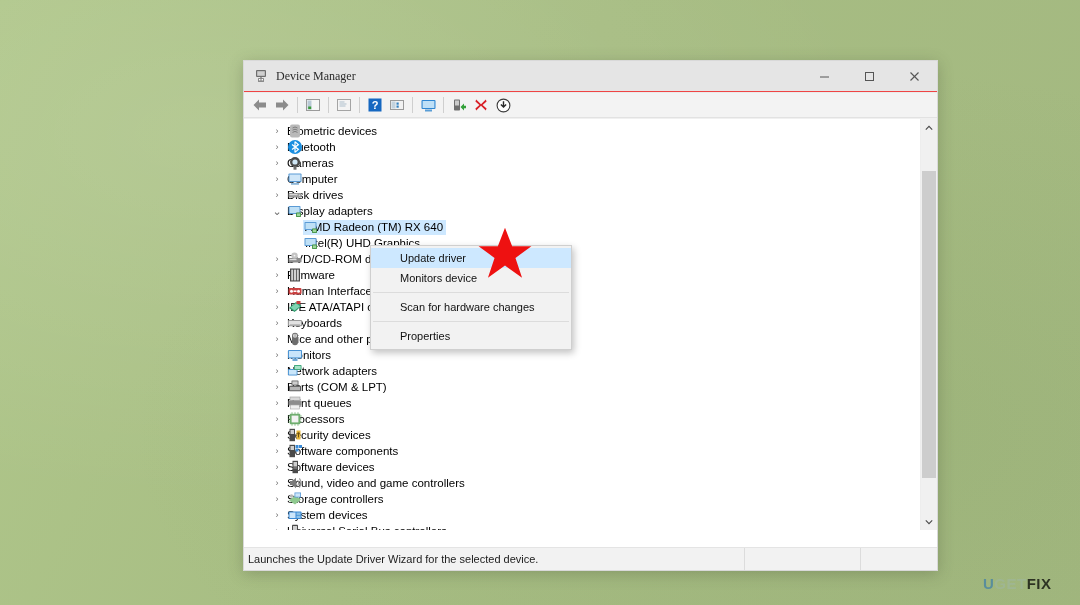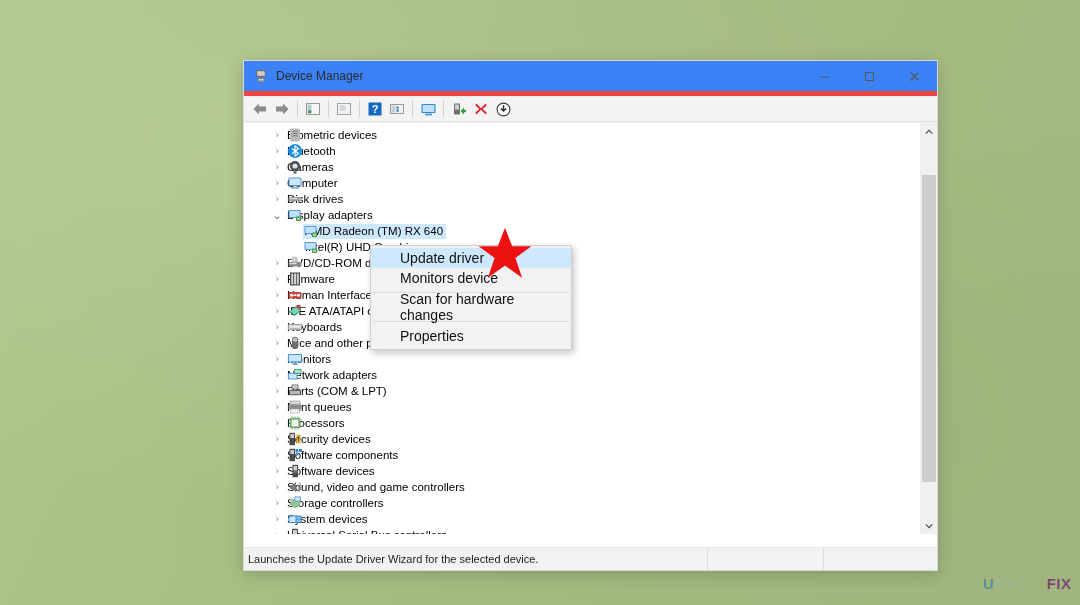--- a/index.html
+++ b/index.html
@@ -26,41 +26,42 @@
     left: 983px;
     top: 575px;
     font-size: 15px;
     font-weight: bold;
     letter-spacing: 0.5px;
     opacity: 0.72;
     user-select: none;
   }
   #watermark .wm-u { color: #3f7fa8; }
   #watermark .wm-get { color: #9fb79a; }
-  #watermark .wm-fix { color: #701a75; margin-left: 20px; }
+  #watermark .wm-fix { color: #000000; }
 
   
   #window {
     position: absolute;
     left: 243px;
     top: 60px;
     width: 695px;
     height: 511px;
     background: #ffffff;
     border: 1px solid #d9d9d9;
     box-shadow: 0 3px 14px rgba(60,70,45,0.28);
     box-sizing: border-box;
   }
   .titlebar {
     height: 30px;
-    background: #3b82f6;
+    background: #e5e5e5;
     display: flex;
     align-items: center;
     position: relative;
-    border-bottom: 5px solid #ef4444;
+    border-bottom: 1px solid #ef4444;
+    font-family: Liberation Serif, serif;
   }
   .title-icon {
     margin-left: 9px;
     margin-right: 7px;
     width: 16px;
     height: 16px;
     display: block;
   }
   .title-text {
     font-size: 12px;
@@ -209,21 +210,21 @@
     left: 0; right: 0; bottom: 0;
     height: 22px;
     background: #f2f2f2;
     border-top: 1px solid #e4e4e4;
     display: flex;
     align-items: center;
     font-size: 11px;
     color: #1b1b1b;
   }
   .sb-panel1 {
-    width: 464px;
+    width: 501px;
     padding-left: 4px;
     box-sizing: border-box;
     border-right: 1px solid #dcdcdc;
     height: 100%;
     display: flex;
     align-items: center;
     overflow: hidden;
   }
   .sb-panel2 {
     width: 115px;
@@ -243,21 +244,21 @@
     box-shadow: 2px 3px 7px rgba(0,0,0,0.24);
     padding: 2px 0 3px 0;
     box-sizing: border-box;
     z-index: 40;
   }
   .ctx-item {
     height: 20px;
     display: flex;
     align-items: center;
     padding-left: 29px;
-    font-size: 14px;
+    font-size: 11px;
     color: #111;
   }
   .ctx-item.highlight {
     background: #cde8ff;
   }
   .ctx-item.bold { font-weight: normal; }
   .ctx-sep {
     height: 1px;
     background: #dcdcdc;
     margin: 4px 2px 4px 2px;

